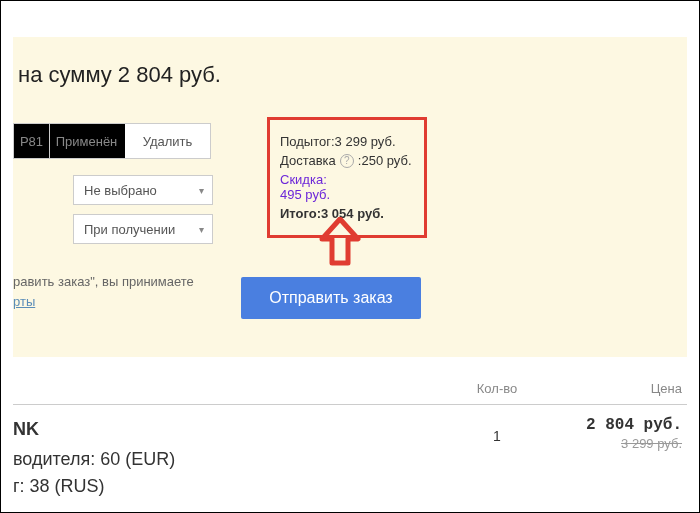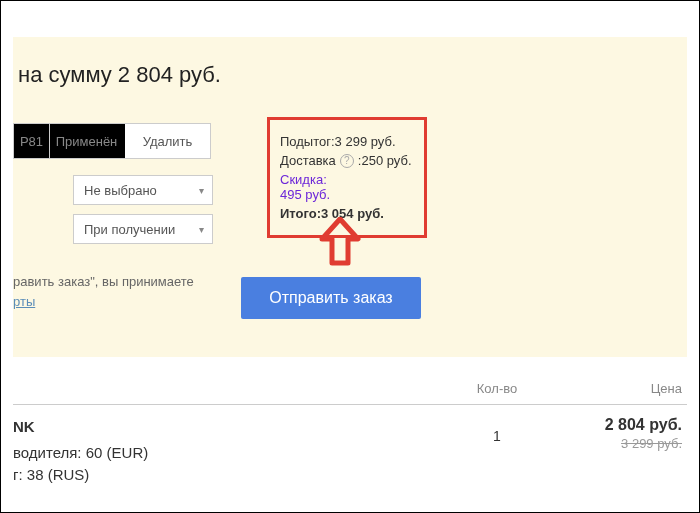--- a/index.html
+++ b/index.html
@@ -24,25 +24,25 @@
     .total { font-weight: bold; }
     .qmark { display: inline-flex; width: 14px; height: 14px; border: 1px solid #aaa; border-radius: 50%; align-items: center; justify-content: center; font-size: 10px; color: #aaa; }
     .arrow { position: absolute; left: 305px; top: 180px; }
     .arrow svg { display: block; }
     .submit-btn { position: absolute; left: 228px; top: 240px; width: 180px; height: 42px; background: #4a7fe0; color: #fff; border: none; font-size: 16px; cursor: pointer; display: flex; align-items: center; justify-content: center; border-radius: 2px; }
     .table-header { position: absolute; left: 12px; right: 12px; top: 380px; display: flex; font-size: 13px; color: #888; border-bottom: 1px solid #ccc; padding-bottom: 8px; }
     .col-prod { flex: 1; }
     .col-qty { width: 120px; text-align: center; }
     .col-price { width: 130px; text-align: right; padding-right: 5px; }
     .item-row { position: absolute; left: 12px; right: 12px; top: 415px; display: flex; align-items: flex-start; }
-    .item-info { flex: 1; font-size: 15px; color: #333; line-height: 1.5; }
+    .item-info { flex: 1; font-size: 18px; color: #333; line-height: 1.5; }
     .item-info .name { font-weight: bold; margin-bottom: 3px; }
     .item-qty { width: 120px; text-align: center; padding-top: 12px; font-size: 14px; }
     .item-price { width: 130px; text-align: right; padding-right: 5px; }
-    .item-price .cur { font-size: 16px; font-weight: bold; }
+    .item-price .cur { font-size: 16px; font-weight: bold; font-family: Liberation Mono, monospace; }
     .item-price .old { font-size: 13px; color: #999; text-decoration: line-through; margin-top: 2px; }
   </style>
 </head>
 <body>
 
 <div class="frame">
   <div class="yellow-area">
     <div class="title">на сумму 2 804 руб.</div>
 
     <div class="promo-row">

